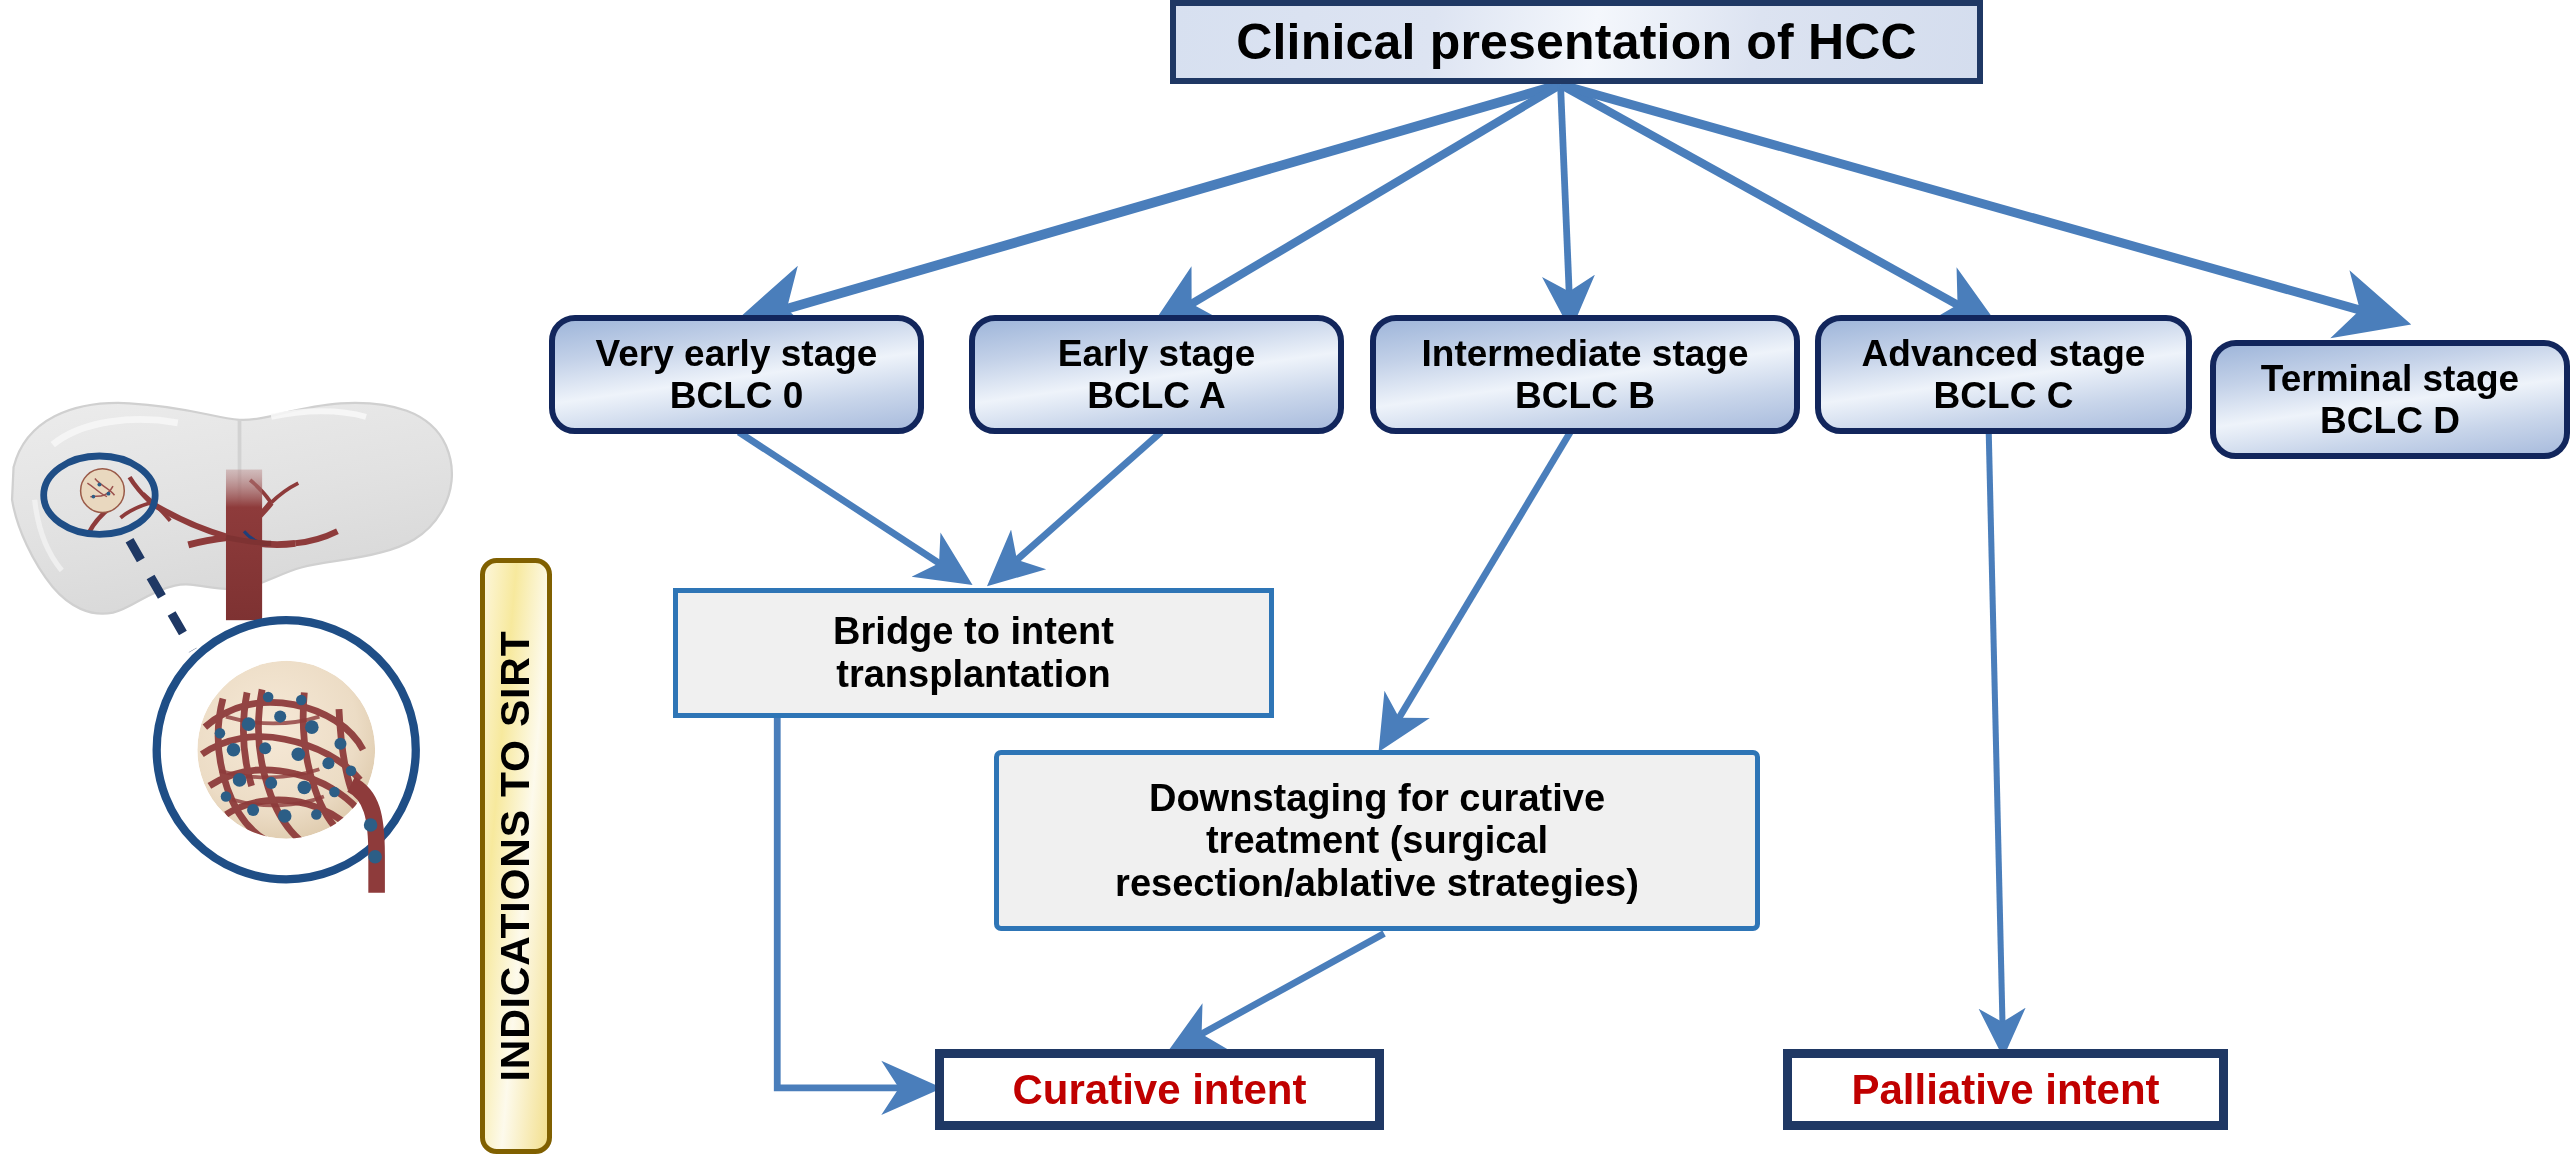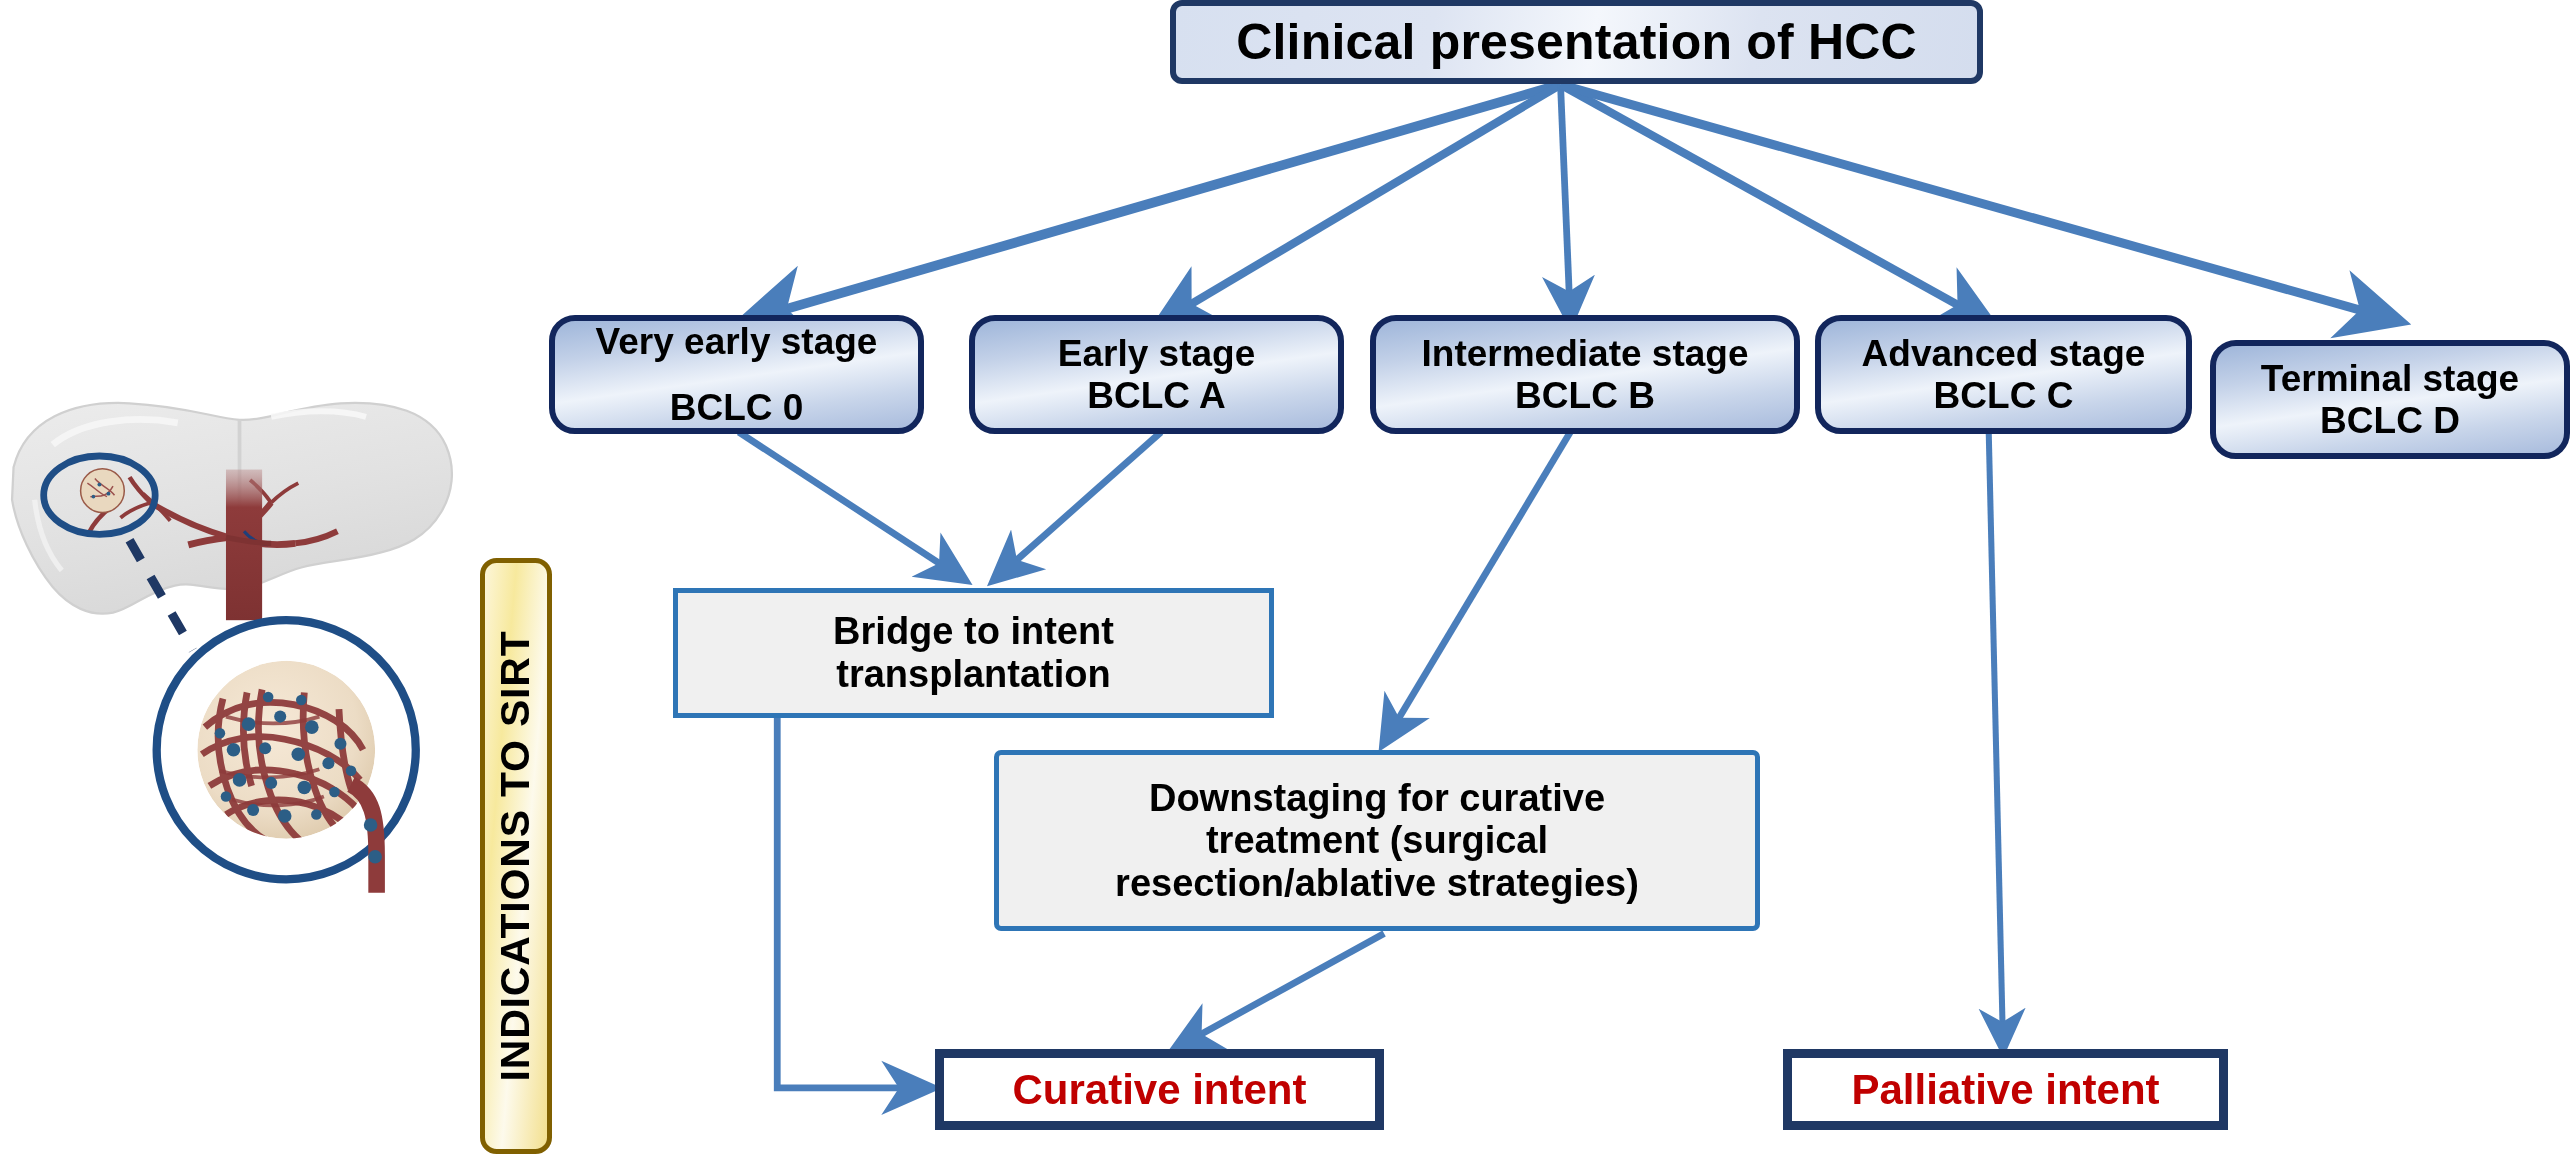--- a/index.html
+++ b/index.html
@@ -190,25 +190,25 @@
             <circle cx="300" cy="562" r="7"></circle>
         </g>
       </g>
 
       <path d="M466,546 C494,560 500,590 500,640 L500,690" stroke="#8e3b3b" stroke-width="22" fill="none"></path>
       <circle cx="492" cy="600" r="9" fill="#2c5e86"></circle>
       <circle cx="498" cy="642" r="9" fill="#2c5e86"></circle>
     </g>
   </svg>
 
-  <div class="node root" style="left:1170px;top:0px;width:813px;height:84px;border-radius:12px;">
+  <div class="node root" style="left:1170px;top:0px;width:813px;height:84px;">
     <span>Clinical presentation of HCC</span>
   </div>
 
-  <div class="node stage" style="left:549px;top:315px;width:375px;height:119px;flex-direction:column;justify-content:space-between;">
+  <div class="node stage" style="left:549px;top:315px;width:375px;height:119px;flex-direction:column;">
     <span>Very early stage</span>
     <span>BCLC 0</span>
   </div>
 
   <div class="node stage" style="left:969px;top:315px;width:375px;height:119px;flex-direction:column;">
     <span>Early stage</span>
     <span>BCLC A</span>
   </div>
 
   <div class="node stage" style="left:1370px;top:315px;width:430px;height:119px;flex-direction:column;">

